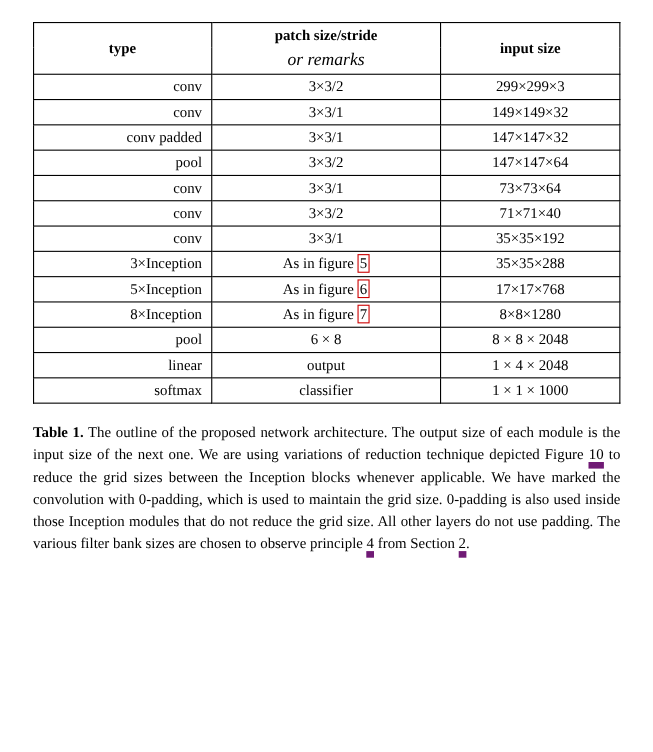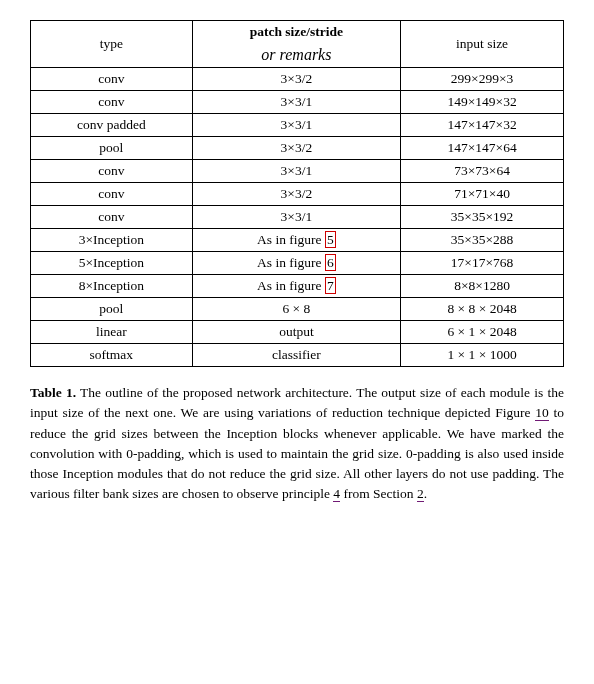--- a/index.html
+++ b/index.html
@@ -23,25 +23,25 @@
       font-size: 13.5px;
     }
 
     th, td {
       border: 1px solid #000;
       padding: 3px 8px;
       text-align: center;
     }
 
     th {
-      font-weight: normal;
+      font-weight: bold;
     }
 
     td.type-col {
-      text-align: center;
+      text-align: right;
     }
 
     .header-main {
       font-weight: bold;
       border-bottom: none;
       font-family: Liberation Serif, serif;
     }
 
     .header-sub {
       font-weight: normal;
@@ -62,21 +62,21 @@
       text-align: justify;
       margin-top: 10px;
     }
 
     .caption-label {
       font-weight: bold;
     }
 
     .ref-link {
       color: #000;
-      border-bottom: 1px solid #701a75;
+      border-bottom: 6px solid #701a75;
     }
   </style>
 </head>
 <body>
 
 <div class="table-container">
   <table>
     <thead>
       <tr>
         <th rowspan="2" class="type-col">type</th>
@@ -139,21 +139,21 @@
           <td>8×8×1280</td>
         </tr>
         <tr>
           <td class="type-col">pool</td>
           <td>6 × 8</td>
           <td>8 × 8 × 2048</td>
         </tr>
         <tr>
           <td class="type-col">linear</td>
           <td>output</td>
-          <td>6 × 1 × 2048</td>
+          <td>1 × 4 × 2048</td>
         </tr>
         <tr>
           <td class="type-col">softmax</td>
           <td>classifier</td>
           <td>1 × 1 × 1000</td>
         </tr>
       </tbody>
   </table>
 </div>
 

